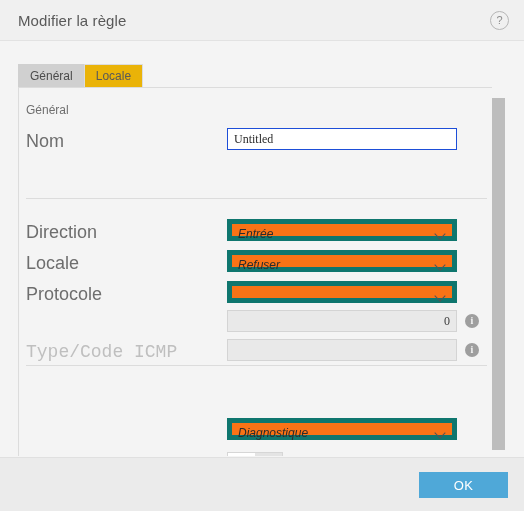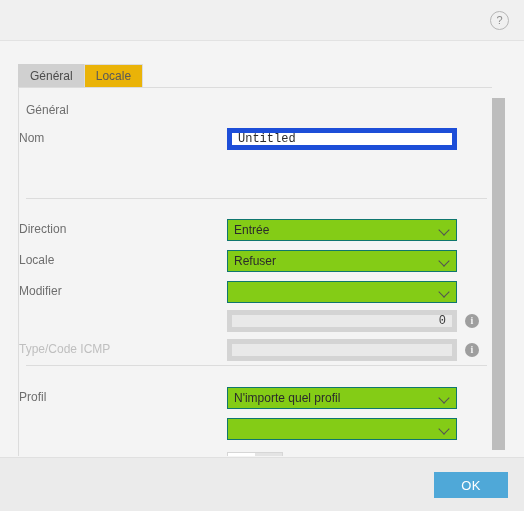--- a/index.html
+++ b/index.html
@@ -106,59 +106,60 @@
   }
 
   .row {
     position: absolute;
     left: 0;
     width: 474px;
     height: 22px;
   }
   .row .label {
     position: absolute;
-    left: 0; top: 3px;
-    font-size: 12px;
+    left: 7px; top: 3px;
+    font-size: 18px;
     color: #6e6e6e;
     white-space: nowrap;
   }
-  .row .label.disabled { color: #bfbfbf; }
+  .row .label.disabled { color: #bfbfbf; font-family: Liberation Mono, monospace; }
 
   .field {
     position: absolute;
     left: 208px;
     width: 230px;
     height: 22px;
     box-sizing: border-box;
     background: #ffffff;
-    border: 5px solid #1d4ed8;
+    border: 1px solid #1d4ed8;
     font-size: 12px;
     color: #2b2b2b;
     line-height: 20px;
     padding: 0 6px;
-    font-family: Liberation Mono, monospace;
+    font-family: Liberation Serif, serif;
     border-radius: 0;
     outline: none;
   }
   .field.disabled {
     background: #e9e9e9;
     border-color: #d4d4d4;
     color: #3b3b3b;
     text-align: right;
   }
 
   .select {
     position: absolute;
     left: 208px;
     width: 230px;
     height: 22px;
     box-sizing: border-box;
-    background: #84cc16;
-    border: 1px solid #0f766e;
-    cursor: pointer;
+    background: #f97316;
+    border: 5px solid #0f766e;
+    cursor: pointer;
+    font-style: italic;
   }
   .select .sel-text {
     position: absolute;
     left: 6px; top: 0;
     line-height: 20px;
     font-size: 12px;
     color: #2b2b2b;
     white-space: nowrap;
   }
   .chev {
@@ -254,36 +255,37 @@
     position: absolute;
     left: 0; top: 457px;
     width: 524px; height: 54px;
     background: #ebebeb;
     border-top: 1px solid #e0e0e0;
     box-sizing: border-box;
   }
   .ok-button {
     position: absolute;
     right: 16px; top: 14px;
-    width: 74px; height: 26px;
+    width: 89px; height: 26px;
     background: #4fa8d8;
     color: #ffffff;
     font-size: 13px;
     line-height: 26px;
     text-align: center;
     border: none;
     cursor: pointer;
     font-family: "Liberation Sans", sans-serif;
     letter-spacing: .4px;
   }
 </style>
 </head>
 <body>
 
 <div class="titlebar">
+  <div class="title-text">Modifier la règle</div>
   <div class="help-btn">?</div>
 </div>
 
 <div class="body-area">
 
   <div class="tabstrip">
     <div class="tab active">Général</div>
     <div class="tab">Locale</div>
   </div>
 
@@ -309,49 +311,43 @@
 
     <div class="row" style="top:162px">
       <div class="label">Locale</div>
       <div class="select">
         <span class="sel-text">Refuser</span>
         <span class="chev"></span>
       </div>
     </div>
 
     <div class="row" style="top:193px">
-      <div class="label">Modifier</div>
+      <div class="label">Protocole</div>
       <div class="select">
         <span class="chev"></span>
       </div>
     </div>
 
     <div class="row" style="top:222px">
       <input class="field disabled" type="text" disabled="" value="0" style="">
       <div class="info-icon" style="top:4px">i</div>
     </div>
 
     <div class="row" style="top:251px">
       <div class="label disabled">Type/Code ICMP</div>
       <input class="field disabled" type="text" disabled="" value="" style="">
       <div class="info-icon" style="top:4px">i</div>
     </div>
 
     <div class="divider" style="top:277px"></div>
 
-    <div class="row" style="top:299px">
-      <div class="label">Profil</div>
-      <div class="select">
-        <span class="sel-text">N'importe quel profil</span>
-        <span class="chev"></span>
-      </div>
-    </div>
 
     <div class="row" style="top:330px">
       <div class="select">
+        <span class="sel-text">Diagnostique</span>
         <span class="chev"></span>
       </div>
     </div>
 
     <div class="row" style="top:364px">
       <div class="toggle partial">
         <div class="knob"></div>
       </div>
     </div>
 

